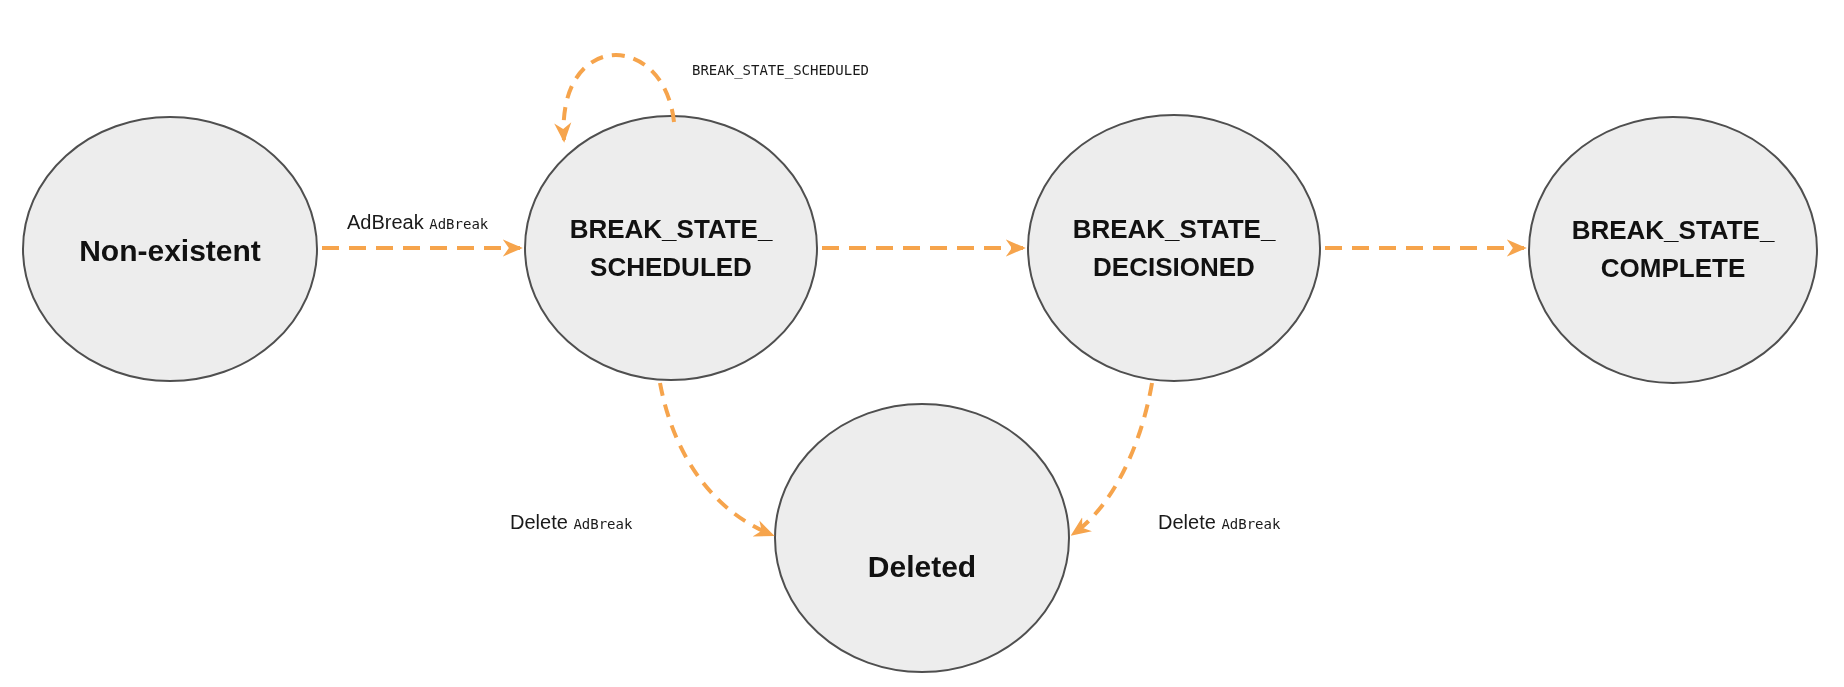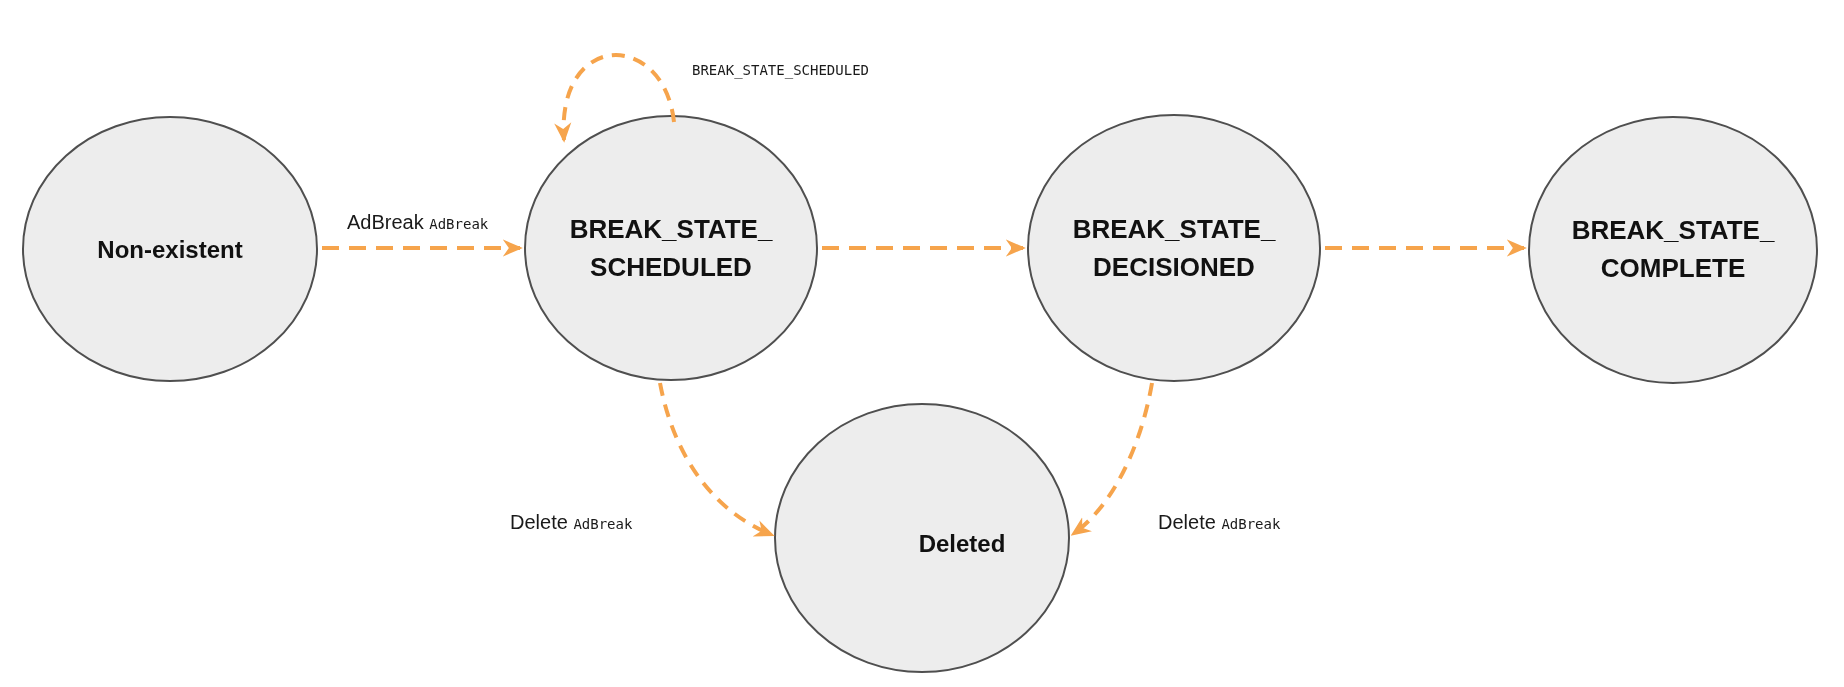--- a/index.html
+++ b/index.html
@@ -25,21 +25,21 @@
     stroke-linecap:butt;
     marker-end:url(#ah);
   }
   .edge.curve{stroke-dasharray:13 9;}
   .state-label{
     position:absolute;
     transform:translate(-50%,-50%);
     text-align:center;
     white-space:pre-line;
     font-weight:bold;
-    font-size:24px;
+    font-size:30px;
     line-height:1.3;
     color:#111111;
   }
   .state-label.mono{
     font-family:Liberation Sans, sans-serif;
     font-size:26px;
     line-height:1.45;
   }
   .edge-label{
     position:absolute;
@@ -83,21 +83,21 @@
 
   <div class="state-label mono" style="left:671px;top:249px;">BREAK_STATE_
 SCHEDULED</div>
 
   <div class="state-label mono" style="left:1174px;top:249px;">BREAK_STATE_
 DECISIONED</div>
 
   <div class="state-label mono" style="left:1673px;top:250px;">BREAK_STATE_
 COMPLETE</div>
 
-  <div class="state-label" style="left:922px;top:544px;margin-left:40px;">Deleted</div>
+  <div class="state-label" style="left:922px;top:566px;">Deleted</div>
 
   <div class="edge-label" style="left:347px;top:182px;">
     <span>AdBreak </span><span class="code">AdBreak</span>
   </div>
 
   <div class="edge-label" style="left:692px;top:28px;">
     <span class="code">BREAK_STATE_SCHEDULED</span>
   </div>
 
 

